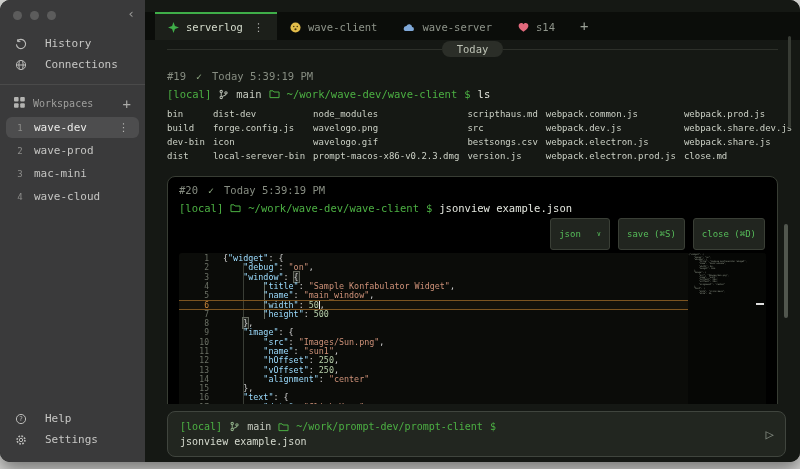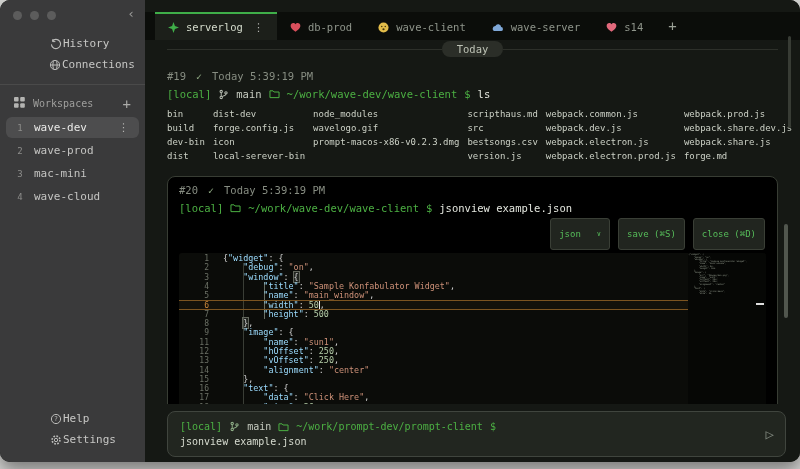--- a/index.html
+++ b/index.html
@@ -7,21 +7,21 @@
   *{box-sizing:border-box;}
   .window{position:absolute;left:0;top:0;width:800px;height:462px;border-radius:10px;overflow:hidden;
     display:flex;box-shadow:0 8px 18px rgba(0,0,0,.45);background:#141713;}
 
   
   .sidebar{width:145px;background:#3a3a3b;position:relative;display:flex;flex-direction:column;flex:0 0 145px;}
   .traffic{position:absolute;top:11px;left:13px;display:flex;gap:8px;}
   .dot{width:9px;height:9px;border-radius:50%;background:#5c5c5c;}
   .collapse{position:absolute;top:6px;right:10px;color:#9c9c9a;font-size:13px;}
   .side-top{margin-top:33px;}
-  .nav-item{display:flex;align-items:center;gap:1px;padding:4px 14px;color:#c7c7c5;font-size:11px;margin-left:35px;}
+  .nav-item{display:flex;align-items:center;gap:18px;padding:4px 14px;color:#c7c7c5;font-size:11px;}
   .nav-item .nico{display:flex;width:13px;justify-content:center;}
   .sdivider{height:1px;background:#4a4a4a;margin:9px 0 9px;}
   .ws-header{display:flex;align-items:center;gap:8px;padding:3px 14px 5px;color:#9f9f9d;font-size:10px;}
   .ws-header .plus{margin-left:auto;color:#ababa9;font-size:14px;line-height:10px;}
   .ws-item{display:flex;align-items:center;gap:10px;padding:4px 10px;margin:2px 6px;border-radius:6px;color:#c4c4c2;font-size:11px;}
   .ws-item .idx{color:#8d8d8b;font-size:9px;width:8px;text-align:center;flex:0 0 8px;}
   .ws-item.selected{background:#4d4d4e;color:#eaeae8;}
   .kebab{margin-left:auto;color:#b3b3b1;font-size:11px;}
   .side-bottom{margin-top:auto;padding-bottom:12px;}
 
@@ -176,28 +176,20 @@
     <div class="tabbar">
       <div id="tabs" style="display:flex;align-items:stretch;">
           <div class="tab active">
             <span class="tab-icon">
               <svg width="11" height="11" viewBox="0 0 10 10">
                 <path d="M5 0L6.3 3.7 10 5 6.3 6.3 5 10 3.7 6.3 0 5 3.7 3.7Z" fill="#3fae49"></path>
               </svg>
             </span>
             <span class="tab-label">serverlog</span>
             <span class="kebab">⋮</span>
-          </div>
-          <div class="tab">
-            <span class="tab-icon">
-              <svg width="11" height="11" viewBox="0 0 10 10">
-                <path d="M5 8.8C1.6 6.4.6 4.9.6 3.3.6 1.9 1.7.9 3 .9c.8 0 1.6.5 2 1.2C5.4 1.4 6.2.9 7 .9c1.3 0 2.4 1 2.4 2.4 0 1.6-1 3.1-4.4 5.5z" fill="#d94f5c"></path>
-              </svg>
-            </span>
-            <span class="tab-label">db-prod</span>
           </div>
           <div class="tab">
             <span class="tab-icon">
               <svg width="11" height="11" viewBox="0 0 10 10">
                 <circle cx="5" cy="5" r="4.6" fill="#e3bd4a"></circle>
                 <circle cx="3.4" cy="4" r=".7" fill="#433309"></circle>
                 <circle cx="6.6" cy="4" r=".7" fill="#433309"></circle>
                 <circle cx="5" cy="6.6" r="1" fill="#433309"></circle>
               </svg>
             </span>
@@ -265,40 +257,41 @@
               <div>dist</div>
             </div>
             <div class="ls-col">
               <div>dist-dev</div>
               <div>forge.config.js</div>
               <div>icon</div>
               <div>local-serever-bin</div>
             </div>
             <div class="ls-col">
               <div>node_modules</div>
+              <div>wavelogo.png</div>
               <div>wavelogo.gif</div>
               <div>prompt-macos-x86-v0.2.3.dmg</div>
             </div>
             <div class="ls-col">
               <div>scripthaus.md</div>
               <div>src</div>
               <div>bestsongs.csv</div>
               <div>version.js</div>
             </div>
             <div class="ls-col">
               <div>webpack.common.js</div>
               <div>webpack.dev.js</div>
               <div>webpack.electron.js</div>
               <div>webpack.electron.prod.js</div>
             </div>
             <div class="ls-col">
               <div>webpack.prod.js</div>
               <div>webpack.share.dev.js</div>
               <div>webpack.share.js</div>
-              <div>forge.md</div>
+              <div>close.md</div>
             </div>
           </div>
       </section>
 
       <section class="block20">
         <div class="meta">
           <span>#20</span>
           <span class="check">✓</span>
           <span>Today 5:39:19 PM</span>
         </div>
@@ -330,20 +323,21 @@
             <div id="code-lines">
                 <div class="code-line"><span class="ln">1</span><span class="tok-p">{</span><span class="tok-k">"widget"</span><span class="tok-p">: {</span></div>
                 <div class="code-line"><span class="ln">2</span><span class="tok-p">    </span><span class="tok-k">"debug"</span><span class="tok-p">: </span><span class="tok-s">"on"</span><span class="tok-p">,</span></div>
                 <div class="code-line"><span class="ln">3</span><span class="tok-p">    </span><span class="tok-k">"window"</span><span class="tok-p">: </span><span class="tok-m">{</span></div>
                 <div class="code-line"><span class="ln">4</span><span class="tok-p">        </span><span class="tok-k">"title"</span><span class="tok-p">: </span><span class="tok-s">"Sample Konfabulator Widget"</span><span class="tok-p">,</span></div>
                 <div class="code-line"><span class="ln">5</span><span class="tok-p">        </span><span class="tok-k">"name"</span><span class="tok-p">: </span><span class="tok-s">"main_window"</span><span class="tok-p">,</span></div>
                 <div class="code-line current"><span class="ln">6</span><span class="tok-p">        </span><span class="tok-k">"width"</span><span class="tok-p">: </span><span class="tok-n">50</span><span class="cursor"></span><span class="tok-p">,</span></div>
                 <div class="code-line"><span class="ln">7</span><span class="tok-p">        </span><span class="tok-k">"height"</span><span class="tok-p">: </span><span class="tok-n">500</span></div>
                 <div class="code-line"><span class="ln">8</span><span class="tok-p">    </span><span class="tok-m">}</span><span class="tok-p">,</span></div>
                 <div class="code-line"><span class="ln">9</span><span class="tok-p">    </span><span class="tok-k">"image"</span><span class="tok-p">: {</span></div>
+                <div class="code-line"><span class="ln">10</span><span class="tok-p">        </span><span class="tok-k">"src"</span><span class="tok-p">: </span><span class="tok-s">"Images/Sun.png"</span><span class="tok-p">,</span></div>
                 <div class="code-line"><span class="ln">11</span><span class="tok-p">        </span><span class="tok-k">"name"</span><span class="tok-p">: </span><span class="tok-s">"sun1"</span><span class="tok-p">,</span></div>
                 <div class="code-line"><span class="ln">12</span><span class="tok-p">        </span><span class="tok-k">"hOffset"</span><span class="tok-p">: </span><span class="tok-n">250</span><span class="tok-p">,</span></div>
                 <div class="code-line"><span class="ln">13</span><span class="tok-p">        </span><span class="tok-k">"vOffset"</span><span class="tok-p">: </span><span class="tok-n">250</span><span class="tok-p">,</span></div>
                 <div class="code-line"><span class="ln">14</span><span class="tok-p">        </span><span class="tok-k">"alignment"</span><span class="tok-p">: </span><span class="tok-s">"center"</span></div>
                 <div class="code-line"><span class="ln">15</span><span class="tok-p">    </span><span class="tok-p">}</span><span class="tok-p">,</span></div>
                 <div class="code-line"><span class="ln">16</span><span class="tok-p">    </span><span class="tok-k">"text"</span><span class="tok-p">: {</span></div>
                 <div class="code-line"><span class="ln">17</span><span class="tok-p">        </span><span class="tok-k">"data"</span><span class="tok-p">: </span><span class="tok-s">"Click Here"</span><span class="tok-p">,</span></div>
                 <div class="code-line"><span class="ln">18</span><span class="tok-p">        </span><span class="tok-k">"size"</span><span class="tok-p">: </span><span class="tok-n">36</span><span class="tok-p">,</span></div>
               </div>
           </div>

